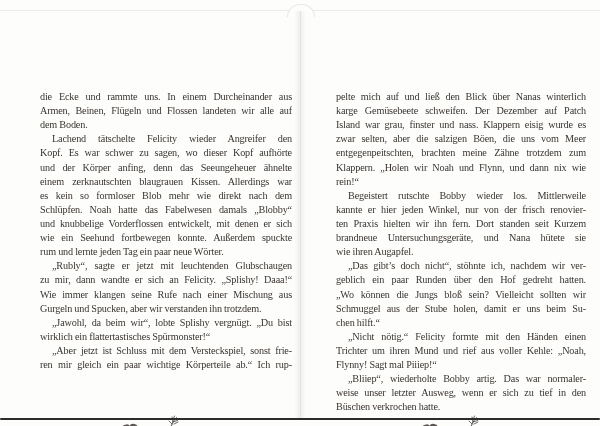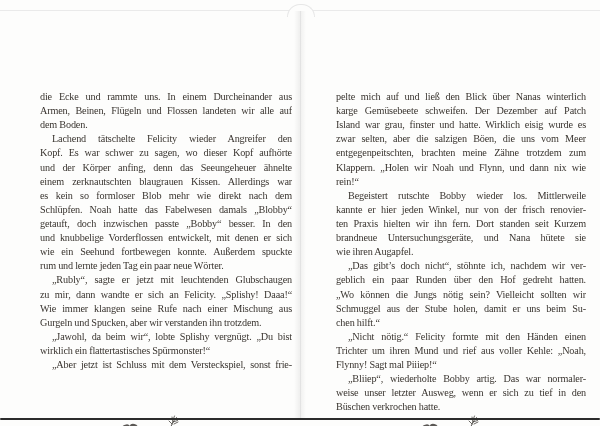--- a/index.html
+++ b/index.html
@@ -59,37 +59,37 @@
           <div class="line">Armen, Beinen, Flügeln und Flossen landeten wir alle auf</div>
           <div class="line endpara">dem Boden.</div>
         </div>
         <div class="para indent">
           <div class="line">Lachend tätschelte Felicity wieder Angreifer den</div>
           <div class="line">Kopf. Es war schwer zu sagen, wo dieser Kopf aufhörte</div>
           <div class="line">und der Körper anfing, denn das Seeungeheuer ähnelte</div>
           <div class="line">einem zerknautschten blaugrauen Kissen. Allerdings war</div>
           <div class="line">es kein so formloser Blob mehr wie direkt nach dem</div>
           <div class="line">Schlüpfen. Noah hatte das Fabelwesen damals „Blobby“</div>
-          <div class="line">getauft, doch inzwischen passte „Bobby“ besser. In den</div>
           <div class="line">und knubbelige Vorderflossen entwickelt, mit denen er sich</div>
           <div class="line">wie ein Seehund fortbewegen konnte. Außerdem spuckte</div>
           <div class="line endpara">rum und lernte jeden Tag ein paar neue Wörter.</div>
         </div>
         <div class="para indent">
           <div class="line">„Rubly“, sagte er jetzt mit leuchtenden Glubschaugen</div>
           <div class="line">zu mir, dann wandte er sich an Felicity. „Splishy! Daaa!“</div>
           <div class="line">Wie immer klangen seine Rufe nach einer Mischung aus</div>
           <div class="line endpara">Gurgeln und Spucken, aber wir verstanden ihn trotzdem.</div>
         </div>
         <div class="para indent">
           <div class="line">„Jawohl, da beim wir“, lobte Splishy vergnügt. „Du bist</div>
           <div class="line endpara">wirklich ein flattertastisches Spürmonster!“</div>
         </div>
         <div class="para indent">
           <div class="line">„Aber jetzt ist Schluss mit dem Versteckspiel, sonst frie-</div>
+          <div class="line">ren mir gleich ein paar wichtige Körperteile ab.“ Ich rup-</div>
         </div>
       </div>
     <div class="footer">
       <svg class="orn-clover" width="20" height="24" viewBox="0 0 20 24">
         <g fill="#4a4743" opacity="0.9">
           <ellipse cx="6.2" cy="7.2" rx="4.3" ry="3.7" transform="rotate(-18 6.2 7.2)"></ellipse>
           <ellipse cx="13.6" cy="6.2" rx="4.1" ry="3.4" transform="rotate(14 13.6 6.2)"></ellipse>
           <ellipse cx="10.2" cy="12.4" rx="4.5" ry="3.8"></ellipse>
         </g>
         <g fill="#fdfdfc" opacity="0.55">
@@ -120,37 +120,37 @@
         </g>
       </svg>
     </div>
   </div>
 
   <div class="page right">
     <div class="text" id="right-text">
         <div class="para">
           <div class="line">pelte mich auf und ließ den Blick über Nanas winterlich</div>
           <div class="line">karge Gemüsebeete schweifen. Der Dezember auf Patch</div>
-          <div class="line">Island war grau, finster und hatte. Wirklich eisig wurde es</div>
+          <div class="line">Island war grau, finster und nass. Klappern eisig wurde es</div>
           <div class="line">zwar selten, aber die salzigen Böen, die uns vom Meer</div>
           <div class="line">entgegenpeitschten, brachten meine Zähne trotzdem zum</div>
           <div class="line">Klappern. „Holen wir Noah und Flynn, und dann nix wie</div>
           <div class="line endpara">rein!“</div>
         </div>
         <div class="para indent">
           <div class="line">Begeistert rutschte Bobby wieder los. Mittlerweile</div>
           <div class="line">kannte er hier jeden Winkel, nur von der frisch renovier-</div>
           <div class="line">ten Praxis hielten wir ihn fern. Dort standen seit Kurzem</div>
           <div class="line">brandneue Untersuchungsgeräte, und Nana hütete sie</div>
           <div class="line endpara">wie ihren Augapfel.</div>
         </div>
         <div class="para indent">
           <div class="line">„Das gibt’s doch nicht“, stöhnte ich, nachdem wir ver-</div>
           <div class="line">geblich ein paar Runden über den Hof gedreht hatten.</div>
-          <div class="line">„Wo können die Jungs nötig sein? Vielleicht sollten wir</div>
+          <div class="line">„Wo können die Jungs bloß sein? Vielleicht sollten wir</div>
           <div class="line">Schmuggel aus der Stube holen, damit er uns beim Su-</div>
           <div class="line endpara">chen hilft.“</div>
         </div>
         <div class="para indent">
           <div class="line">„Nicht nötig.“ Felicity formte mit den Händen einen</div>
           <div class="line">Trichter um ihren Mund und rief aus voller Kehle: „Noah,</div>
           <div class="line endpara">Flynny! Sagt mal Piiiep!“</div>
         </div>
         <div class="para indent">
           <div class="line">„Bliiep“, wiederholte Bobby artig. Das war normaler-</div>

